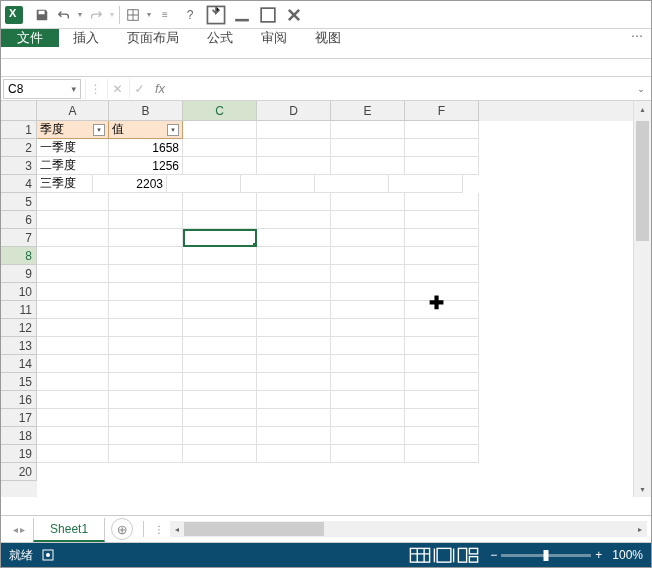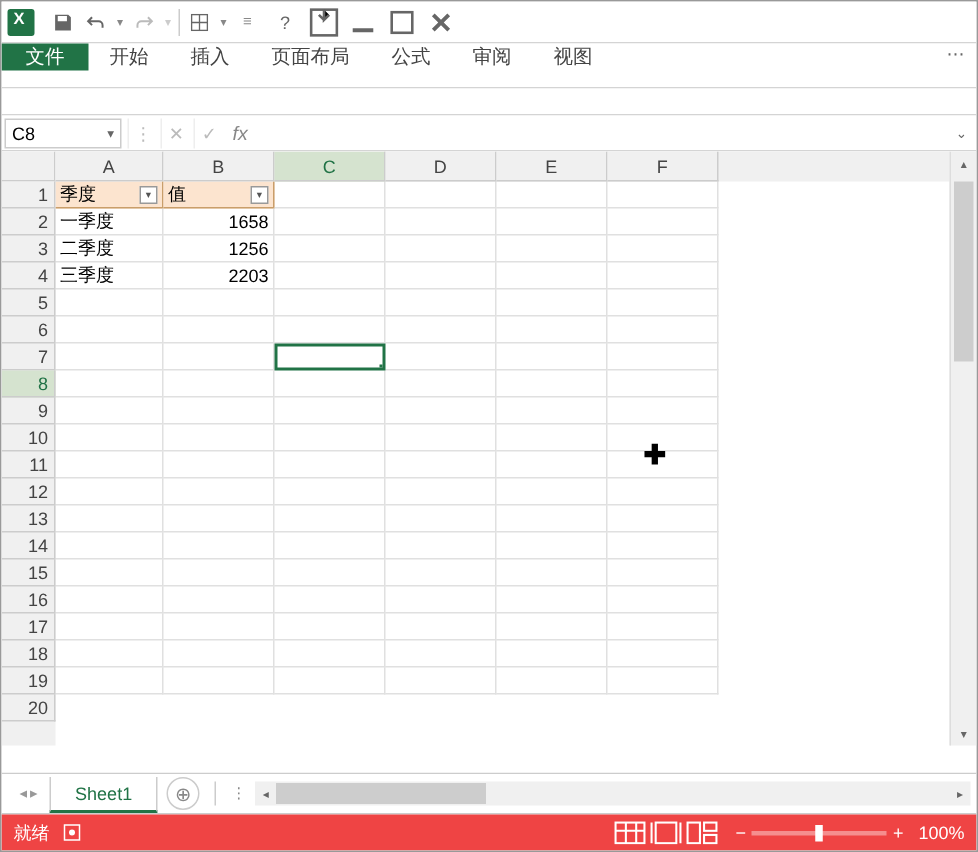--- a/index.html
+++ b/index.html
@@ -47,21 +47,21 @@
 .vscroll .arr{position:absolute;left:0;right:0;height:16px;display:flex;align-items:center;justify-content:center;color:#666;font-size:8px;cursor:pointer}
 .sheet-tabs{height:28px;background:#fff;display:flex;align-items:center;border-top:1px solid #ccc;border-bottom:1px solid #ccc;padding:0 4px}
 .st-nav{display:flex;gap:2px;color:#999;padding:0 8px}
 .st-nav span{cursor:pointer;font-size:10px}
 .st-tab{padding:4px 16px;border:1px solid #ccc;border-top:none;background:#fff;color:#217346;cursor:pointer;font-size:12px;border-bottom:2px solid #217346;position:relative;top:1px}
 .st-add{width:22px;height:22px;display:flex;align-items:center;justify-content:center;color:#888;cursor:pointer;margin-left:6px;border:1px solid #ccc;border-radius:50%;font-size:13px}
 .st-sep{width:1px;height:16px;background:#ccc;margin:0 10px}
 .hscroll-track{flex:1;background:#f0f0f0;position:relative;margin-left:6px;height:16px;align-self:center;display:flex;align-items:center}
 .hscroll-track .harr{width:14px;font-size:8px;text-align:center;color:#666;cursor:pointer}
 .hscroll-track .hthumb{height:14px;background:#cdcdcd;width:140px}
-.statusbar{height:24px;background:#ef4444;color:#fff;display:flex;align-items:center;padding:0 8px;font-size:11px}
+.statusbar{height:24px;background:#0c4a6e;color:#fff;display:flex;align-items:center;padding:0 8px;font-size:11px}
 .statusbar .status-text{margin-right:8px}
 .statusbar .sb-icon{width:14px;height:14px;margin-right:6px}
 .statusbar .spacer{flex:1}
 .statusbar .view-btn{width:22px;height:18px;display:flex;align-items:center;justify-content:center;cursor:pointer;margin:0 1px}
 .statusbar .zoom{display:flex;align-items:center;gap:4px;margin-left:10px}
 .statusbar .zoom .track{width:90px;height:3px;background:rgba(255,255,255,.4);position:relative}
 .statusbar .zoom .track::after{content:"";position:absolute;left:50%;top:-4px;width:5px;height:11px;background:#fff;transform:translateX(-50%)}
 .cursor-cross{position:absolute;left:428px;top:191px;font-size:18px;font-weight:bold;color:#000;pointer-events:none}
 </style>
 </head>
@@ -114,21 +114,20 @@
     </div>
   <div class="win-btn">
       <svg viewBox="0 0 14 14">
         <path stroke="#666" stroke-width="1.5" d="M4 4l6 6M10 4l-6 6"></path>
       </svg>
     </div>
 </div>
 
 <div class="ribbon-tabs">
   <div class="file-tab">文件</div>
-  <div class="tab">开始</div>
   <div class="tab">插入</div>
   <div class="tab">页面布局</div>
   <div class="tab">公式</div>
   <div class="tab">审阅</div>
   <div class="tab">视图</div>
   <div class="collapse">⋯</div>
 </div>
 
 <div class="spacer-bar"></div>
 
@@ -204,21 +203,21 @@
       </div>
       <div class="gr">
         <div class="gc" style="width: 72px;">二季度</div>
         <div class="gc num" style="width: 74px;">1256</div>
         <div class="gc" style="width: 74px;"></div>
         <div class="gc" style="width: 74px;"></div>
         <div class="gc" style="width: 74px;"></div>
         <div class="gc" style="width: 74px;"></div>
       </div>
       <div class="gr">
-        <div class="gc" style="width: 72px;">三季度</div>
+        <div class="gc" style="width: 56px;">三季度</div>
         <div class="gc num" style="width: 74px;">2203</div>
         <div class="gc" style="width: 74px;"></div>
         <div class="gc" style="width: 74px;"></div>
         <div class="gc" style="width: 74px;"></div>
         <div class="gc" style="width: 74px;"></div>
       </div>
       <div class="gr">
         <div class="gc" style="width: 72px;"></div>
         <div class="gc" style="width: 74px;"></div>
         <div class="gc" style="width: 74px;"></div>

